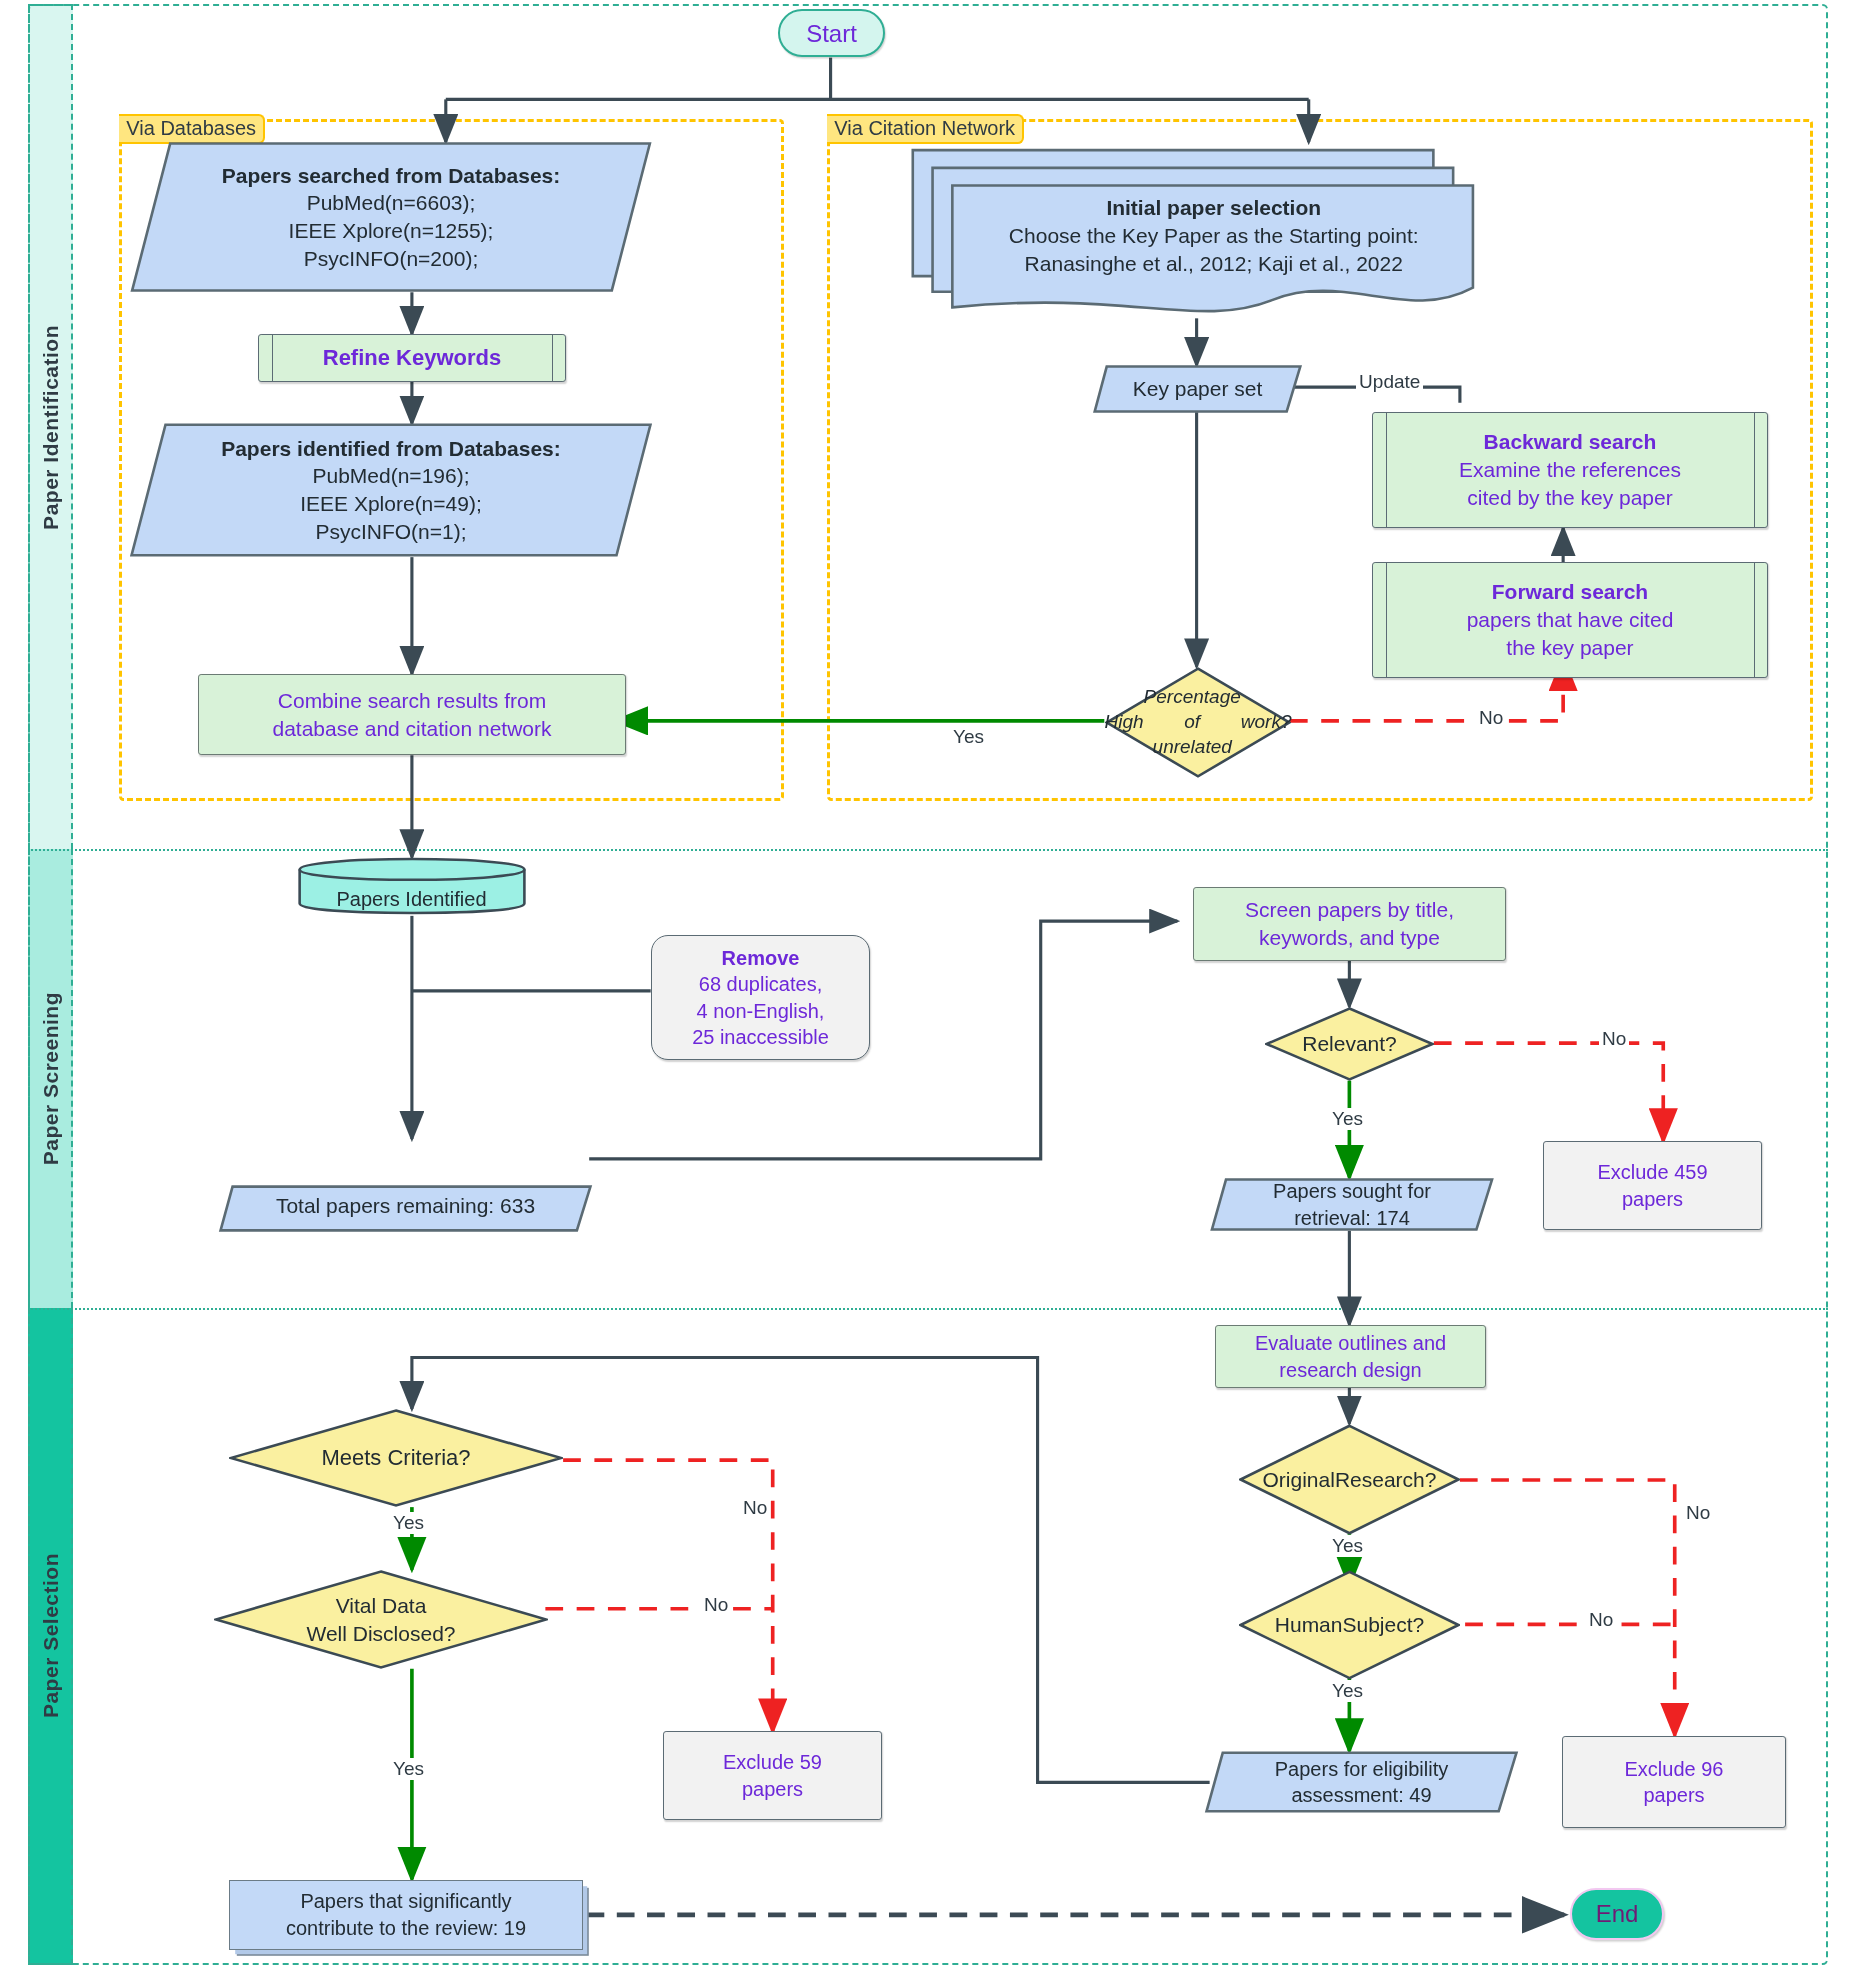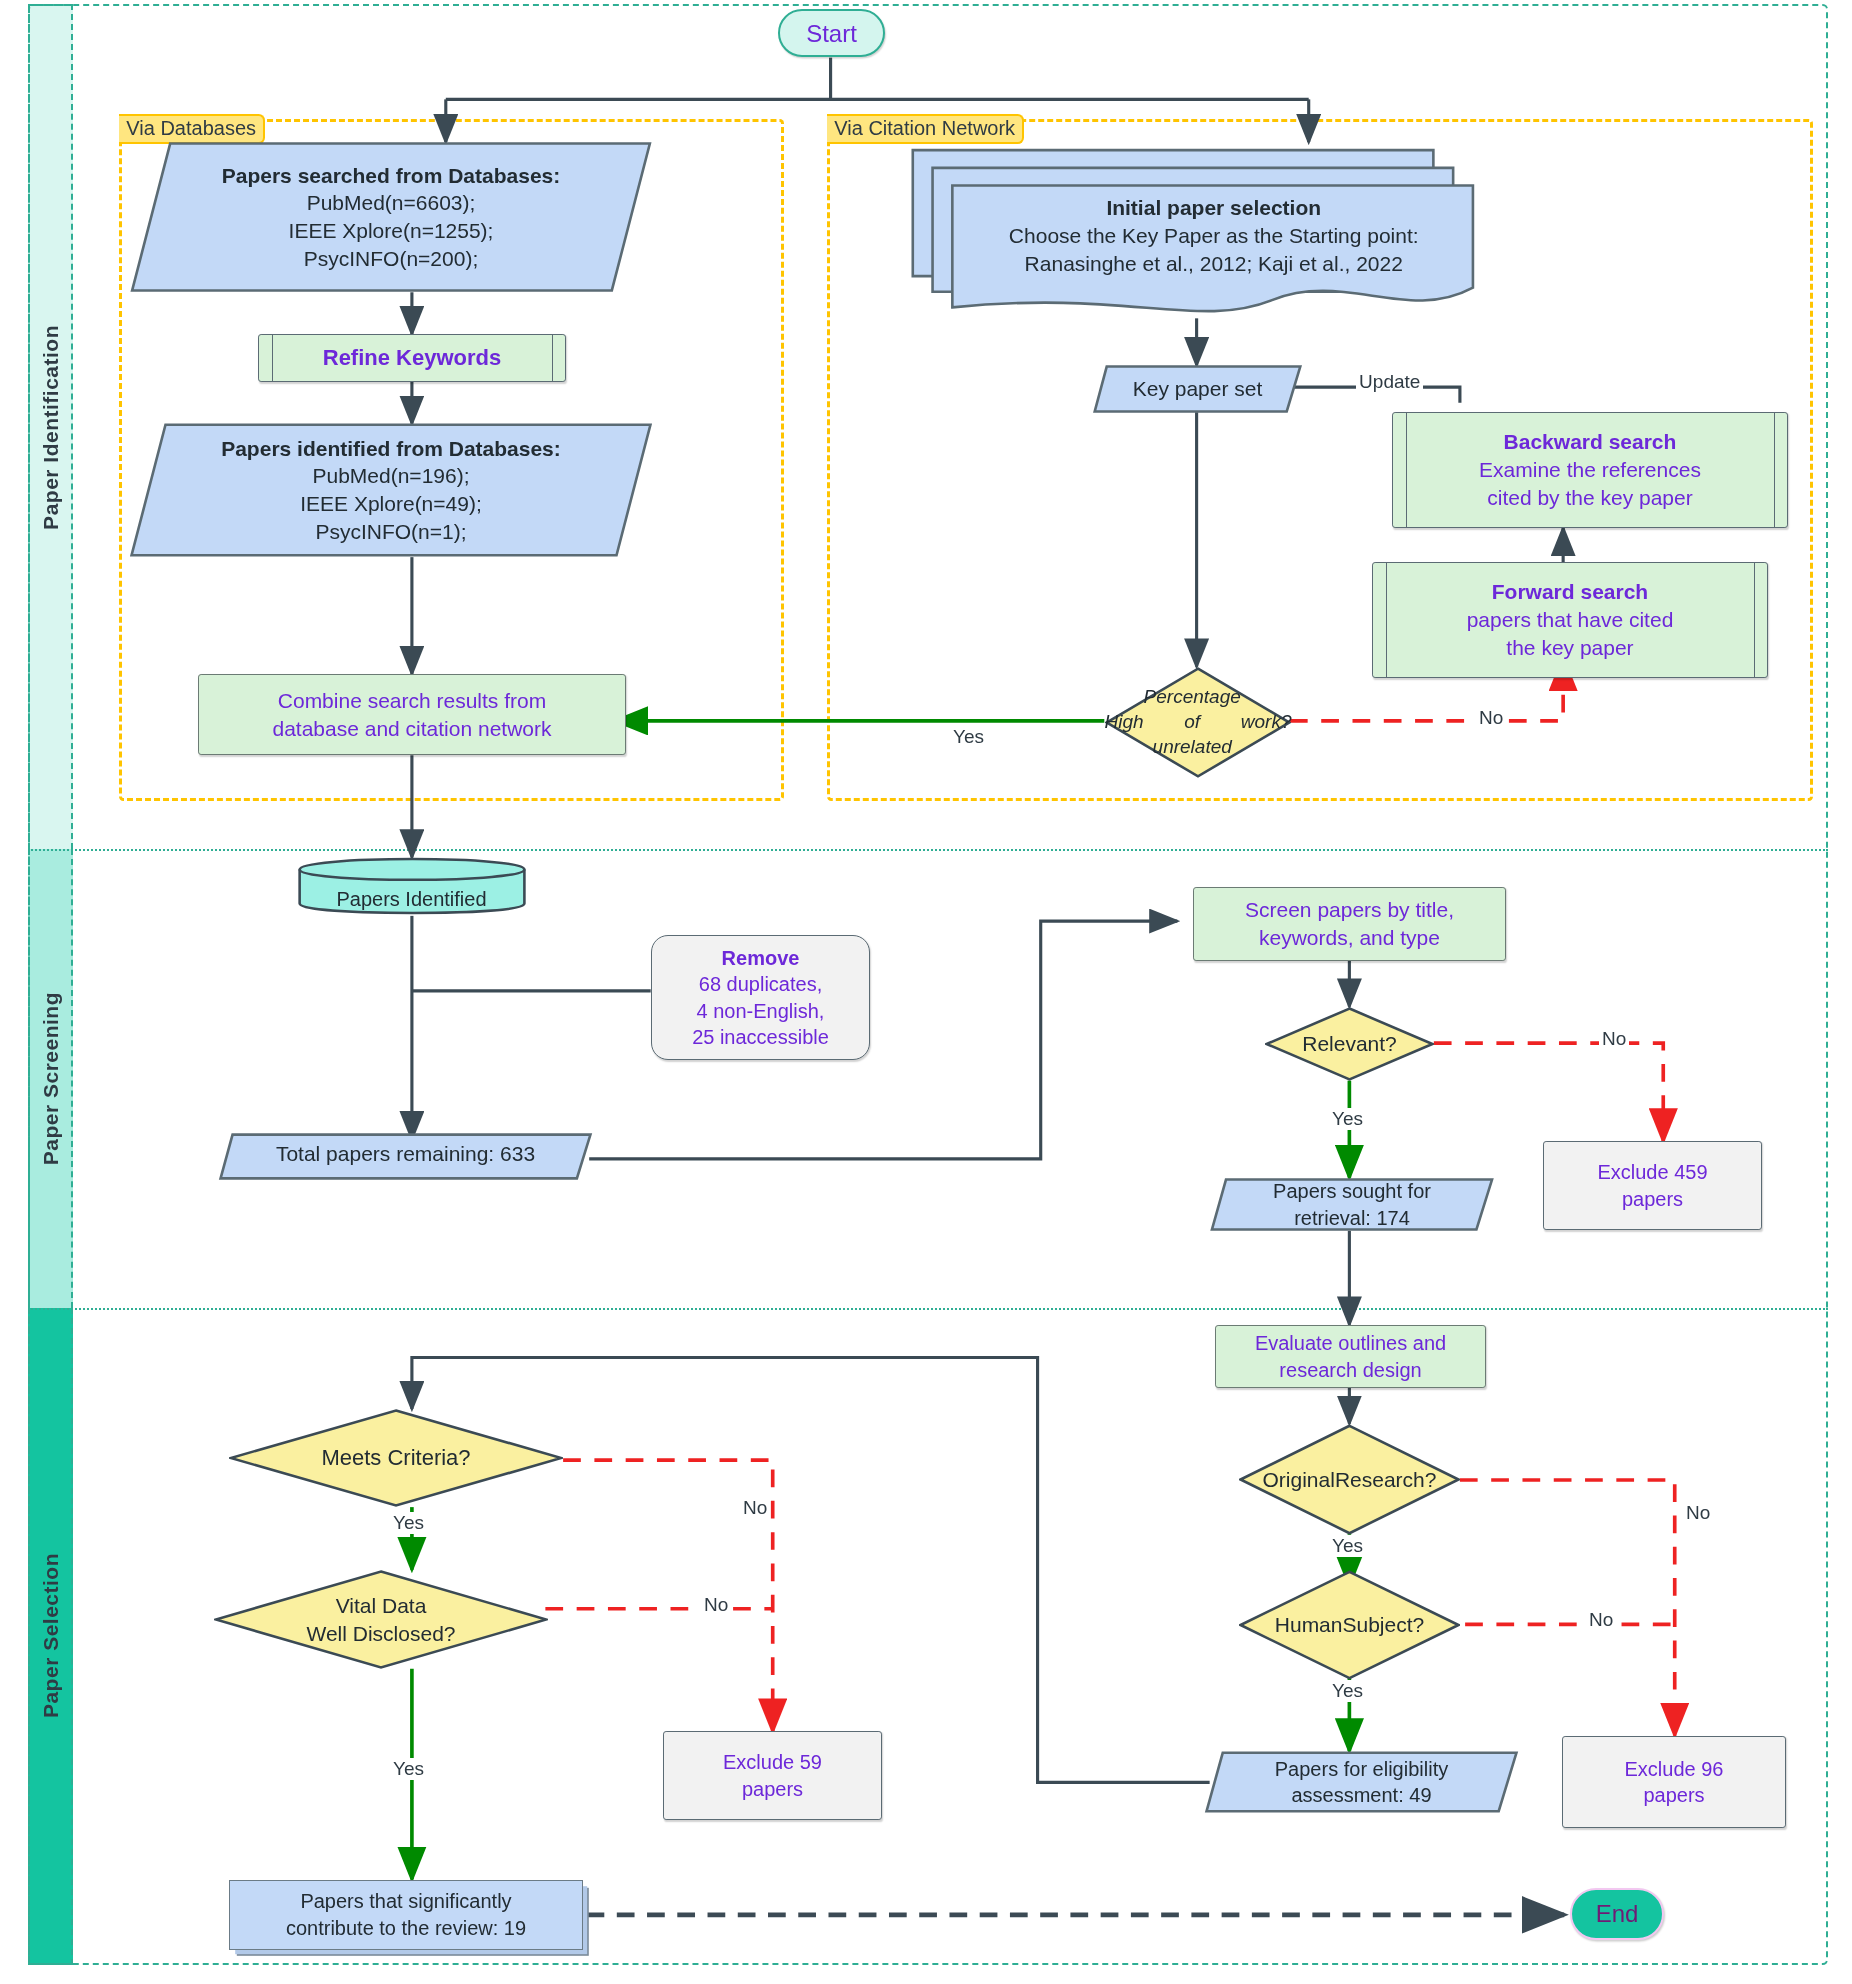--- a/index.html
+++ b/index.html
@@ -234,21 +234,21 @@
     </div>
   </div>
 
   <div class="para" style="left:1093px;top:365px;width:209px;height:48px;">
     <svg width="209" height="48" viewBox="0 0 400 92">
         <polygon points="26,3 397,3 371,89 3,89" fill="#c3d9f7" stroke="#5b6b74" stroke-width="5"></polygon>
       </svg>
     <div class="label" style="font-size:21px;">Key paper set</div>
   </div>
 
-  <div class="node subroutine" style="left:1372px;top:412px;width:396px;height:116px;font-size:21px;margin-left:20px;">
+  <div class="node subroutine" style="left:1372px;top:412px;width:396px;height:116px;font-size:21px;">
     <div class="txt">
       <div class="b">Backward search</div>
       <div>Examine the references</div>
       <div>cited by the key paper</div>
     </div>
   </div>
 
   <div class="node subroutine" style="left:1372px;top:562px;width:396px;height:116px;font-size:21px;">
     <div class="txt">
       <div class="b">Forward search</div>
@@ -278,21 +278,21 @@
 
   <div class="node rect grey" style="left:651px;top:935px;width:219px;height:125px;font-size:20px;border-radius:17px;">
     <div class="txt">
       <div class="b">Remove</div>
       <div>68 duplicates,</div>
       <div>4 non-English,</div>
       <div>25 inaccessible</div>
     </div>
   </div>
 
-  <div class="para" style="left:219px;top:1133px;width:373px;height:42px;">
+  <div class="para" style="left:219px;top:1185px;width:373px;height:42px;">
     <svg width="373" height="47" viewBox="0 0 715 90">
         <polygon points="26,3 712,3 686,87 3,87" fill="#c3d9f7" stroke="#5b6b74" stroke-width="5"></polygon>
       </svg>
     <div class="label" style="font-size:21px;">Total papers remaining: 633</div>
   </div>
 
   <div class="node rect green" style="left:1193px;top:887px;width:313px;height:74px;font-size:21px;text-align:center;">
     <div class="txt">
       <div>Screen papers by title,</div>
       <div>keywords, and type</div>

